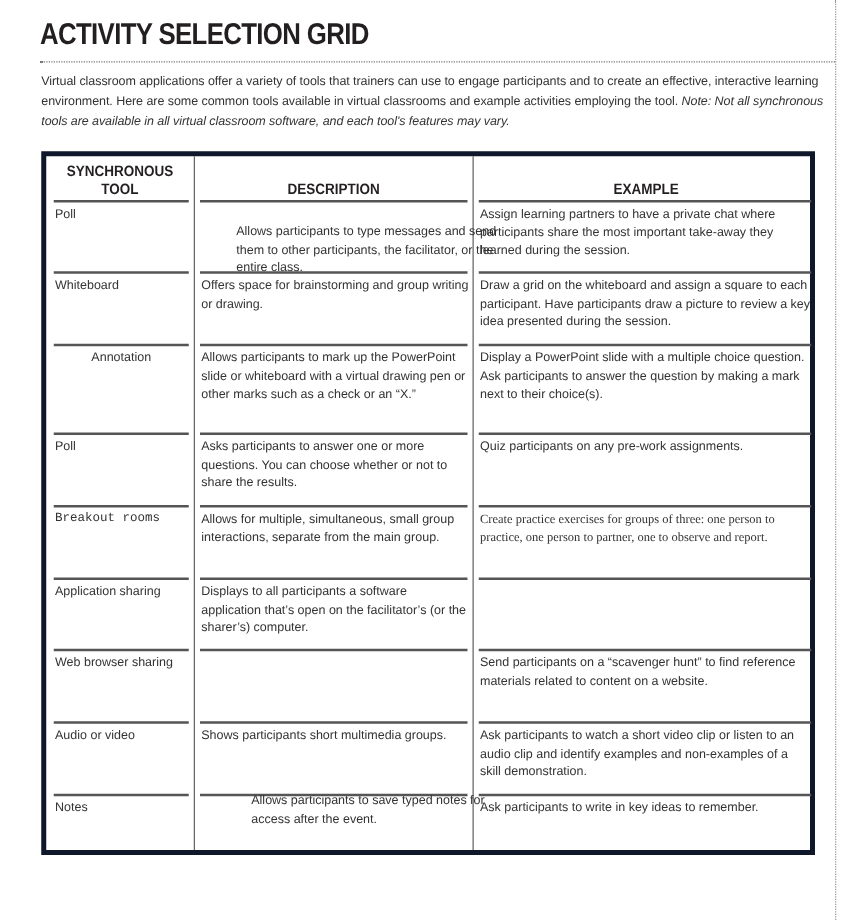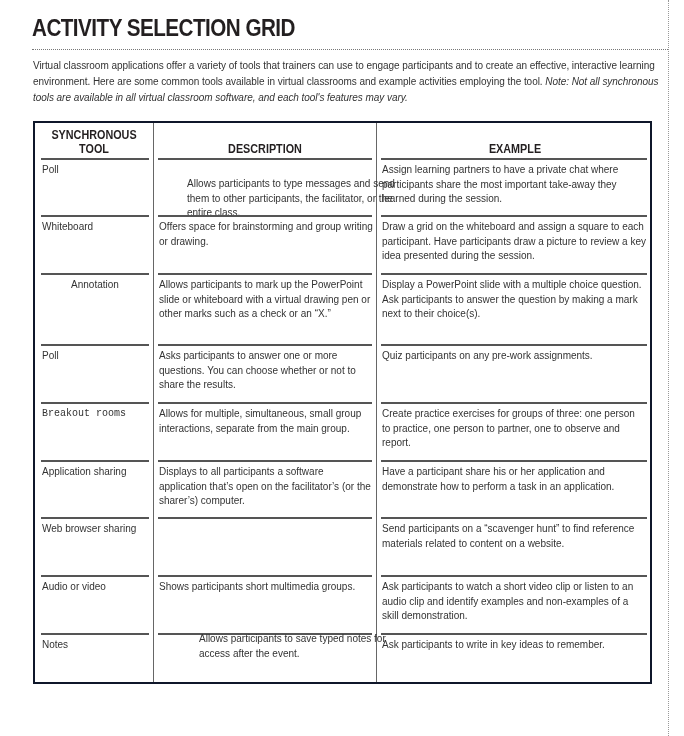--- a/index.html
+++ b/index.html
@@ -2,21 +2,21 @@
 <html><head>
   <meta charset="utf-8">
   <style>
     html, body { margin: 0; padding: 0; background: #ffffff; }
     body { width: 684px; height: 736px; position: relative; overflow: hidden; color: #231f20; font-family: "Liberation Sans", sans-serif; }
     .title { position: absolute; left: 32px; top: 14px; margin: 0; font-family: "Liberation Sans", sans-serif; font-weight: bold; font-size: 24px; letter-spacing: -0.6px; transform: scaleX(0.86); transform-origin: left top; color: #231f20; }
     .title-rule { position: absolute; left: 32px; top: 49px; width: 636px; height: 0; border-top: 1px dotted #777; }
     .page-edge { position: absolute; left: 668px; top: 0; width: 0; height: 736px; border-left: 1px dotted #999; }
     .intro { position: absolute; left: 33px; top: 58px; width: 635px; font-size: 10px; line-height: 16px; color: #333; letter-spacing: -0.05px; }
     .intro i { font-style: italic; }
-    .grid { position: absolute; left: 33px; top: 121px; width: 619px; height: 563px; border: 2px solid #0f172a; box-sizing: border-box; }
+    .grid { position: absolute; left: 33px; top: 121px; width: 619px; height: 563px; border: 4px solid #0f172a; box-sizing: border-box; }
     .colsep { position: absolute; top: 0; bottom: 0; width: 0; border-left: 1px solid #666; }
     .colsep.c1 { left: 118px; }
     .colsep.c2 { left: 341px; }
     .hdr { position: absolute; top: 0; font-weight: bold; font-size: 12px; line-height: 14px; text-align: center; transform: scaleX(0.9); color: #231f20; }
     .hdr.tool { left: 6px; width: 106px; top: 5px; }
     .hdr.desc { left: 124px; width: 212px; top: 19px; }
     .hdr.ex { left: 347px; width: 266px; top: 19px; }
     .hrule { position: absolute; height: 0; border-top: 2px solid #555; }
     .cell { position: absolute; font-size: 10px; line-height: 14.5px; color: #333; }
     .cell.tool { left: 7px; width: 106px; }
@@ -63,27 +63,26 @@
     <div class="cell tool" style="top: 226px;">Poll</div>
     <div class="hrule" style="left: 123px; width: 214px; top: 221px;"></div>
     <div class="cell desc" style="top: 226px;">Asks participants to answer one or more questions. You can choose whether or not to share the results.</div>
     <div class="hrule" style="left: 346px; width: 266px; top: 221px;"></div>
     <div class="cell ex" style="top: 226px;">Quiz participants on any pre-work assignments.</div>
     <div class="hrule" style="left: 6px; width: 108px; top: 279px;"></div>
     <div class="cell tool" style="top: 284px; font-family: Liberation Mono, monospace;">Breakout rooms</div>
     <div class="hrule" style="left: 123px; width: 214px; top: 279px;"></div>
     <div class="cell desc" style="top: 284px;">Allows for multiple, simultaneous, small group interactions, separate from the main group.</div>
     <div class="hrule" style="left: 346px; width: 266px; top: 279px;"></div>
-    <div class="cell ex" style="top: 284px;">Create practice exercises for groups of three: one person to practice, one person to partner, one to observe and report.</div>
+    <div class="cell ex" style="top: 284px; font-family: Liberation Serif, serif;">Create practice exercises for groups of three: one person to practice, one person to partner, one to observe and report.</div>
     <div class="hrule" style="left: 6px; width: 108px; top: 337px;"></div>
     <div class="cell tool" style="top: 342px;">Application sharing</div>
     <div class="hrule" style="left: 123px; width: 214px; top: 337px;"></div>
     <div class="cell desc" style="top: 342px;">Displays to all participants a software application that’s open on the facilitator’s (or the sharer’s) computer.</div>
     <div class="hrule" style="left: 346px; width: 266px; top: 337px;"></div>
-    <div class="cell ex" style="top: 342px;">Have a participant share his or her application and demonstrate how to perform a task in an application.</div>
     <div class="hrule" style="left: 6px; width: 108px; top: 394px;"></div>
     <div class="cell tool" style="top: 399px;">Web browser sharing</div>
     <div class="hrule" style="left: 123px; width: 214px; top: 394px;"></div>
     <div class="hrule" style="left: 346px; width: 266px; top: 394px;"></div>
     <div class="cell ex" style="top: 399px;">Send participants on a “scavenger hunt” to find reference materials related to content on a website.</div>
     <div class="hrule" style="left: 6px; width: 108px; top: 452px;"></div>
     <div class="cell tool" style="top: 457px;">Audio or video</div>
     <div class="hrule" style="left: 123px; width: 214px; top: 452px;"></div>
     <div class="cell desc" style="top: 457px;">Shows participants short multimedia groups.</div>
     <div class="hrule" style="left: 346px; width: 266px; top: 452px;"></div>

